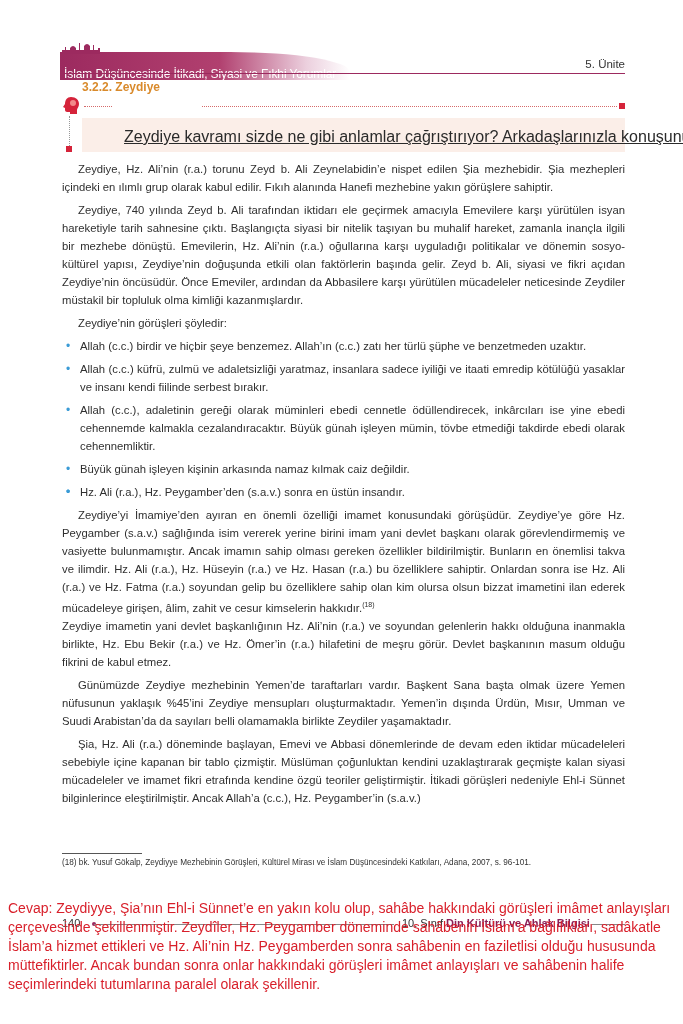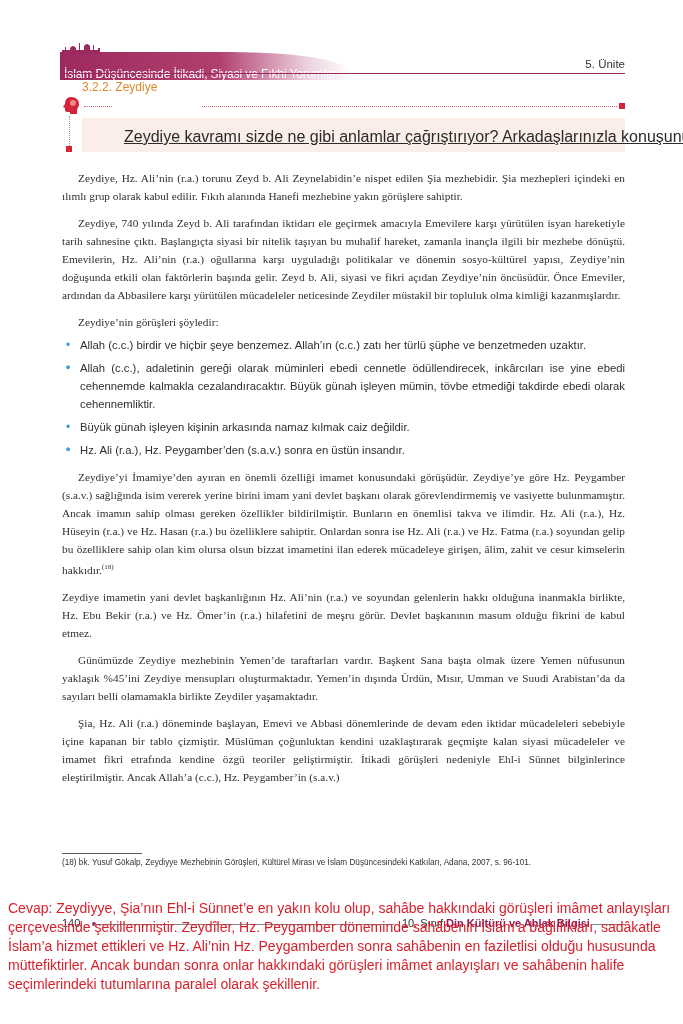--- a/index.html
+++ b/index.html
@@ -5,33 +5,33 @@
     html, body { margin: 0; padding: 0; background: #ffffff; }
     body { width: 683px; height: 1024px; position: relative; overflow: hidden; font-family: "Liberation Sans", sans-serif; color: #2a2a2a; }
     .header { position: absolute; left: 60px; top: 40px; width: 565px; height: 34px; }
     .banner { position: absolute; left: 0; top: 12px; width: 290px; height: 28px;
       background: linear-gradient(90deg, #9c2a5f 0%, #b1406f 55%, rgba(200,120,160,0.35) 85%, rgba(255,255,255,0) 100%);
       border-top-right-radius: 120px 20px; }
     .skyline { position: absolute; left: 2px; top: 0; width: 40px; height: 14px; }
     .banner-title { position: absolute; left: 4px; top: 15px; font-size: 12px; color: #ffffff; white-space: nowrap; letter-spacing: -0.1px; }
     .unit-label { position: absolute; right: 0; top: 18px; font-size: 11.5px; font-weight: normal; color: #333; }
     .header-rule { position: absolute; left: 0; right: 0; top: 33px; height: 1px; background: #9c2a5f; }
-    .section-title { position: absolute; left: 82px; top: 80px; font-size: 12px; font-weight: normal; color: #d98a2b; }
+    .section-title { position: absolute; left: 82px; top: 80px; font-size: 12px; font-weight: bold; color: #d98a2b; }
     .think-head { position: absolute; left: 62px; top: 96px; width: 563px; height: 20px; }
     .think-icon { position: absolute; left: 0; top: 0; width: 18px; height: 20px; }
     .think-dots-l { position: absolute; left: 22px; top: 10px; width: 28px; border-top: 1px dotted #d56a6a; }
     .think-label { position: absolute; left: 56px; top: 6px; font-size: 14px; font-weight: bold; color: #c8283a; margin-top: 24px; }
     .think-dots-r { position: absolute; left: 140px; right: 8px; top: 10px; border-top: 1px dotted #d56a6a; }
     .think-sq { position: absolute; right: 0; top: 7px; width: 6px; height: 6px; background: #d5233a; }
     .think-vline { position: absolute; left: 69px; top: 116px; height: 32px; border-left: 1px dotted #999; }
     .think-sq2 { position: absolute; left: 66px; top: 146px; width: 6px; height: 6px; background: #d5233a; }
     .think-box { position: absolute; left: 82px; top: 118px; width: 543px; height: 34px; background: #fbeee8; }
     .think-q { position: absolute; left: 42px; top: 10px; font-size: 16px; color: #2a2a2a; white-space: nowrap; text-decoration: underline; }
     .body-text { position: absolute; left: 62px; width: 563px; font-size: 11.3px; line-height: 18px; color: #2f2f2f; text-align: justify; }
-    .para { margin: 9px 0 5px 0; text-indent: 16px; font-family: Liberation Serif, serif; }
+    .para { margin: 0 0 5px 0; text-indent: 16px; }
     ul.views { list-style: none; margin: 0 0 5px 0; padding: 0; }
     ul.views li { position: relative; padding-left: 18px; margin-bottom: 5px; }
     ul.views li .bullet { position: absolute; left: 4px; top: 0; color: #3a9bd6; font-size: 12px; }
     sup { font-size: 7px; }
     .fn-rule { position: absolute; left: 62px; top: 853px; width: 80px; height: 1px; background: #555; }
     .footnote { position: absolute; left: 62px; top: 858px; font-size: 8.2px; color: #333; white-space: nowrap; }
     .footer { position: absolute; left: 62px; top: 916px; width: 563px; height: 16px; }
     .page-no { position: absolute; left: 0; top: 1px; font-size: 11px; color: #333; }
     .footer-line1 { position: absolute; left: 32px; top: 8px; width: 300px; height: 1px; background: #888; }
     .footer-dot { position: absolute; left: 30px; top: 6px; width: 4px; height: 4px; border-radius: 2px; background: #9c2a5f; }
@@ -71,21 +71,21 @@
 <div class="think-box">
   <span class="think-q">Zeydiye kavramı sizde ne gibi anlamlar çağrıştırıyor? Arkadaşlarınızla konuşunuz.</span>
 </div>
 
 <div class="body-text" style="top:160px;">
   <p class="para">Zeydiye, Hz. Ali’nin (r.a.) torunu Zeyd b. Ali Zeynelabidin’e nispet edilen Şia mezhebidir. Şia mezhepleri içindeki en ılımlı grup olarak kabul edilir. Fıkıh alanında Hanefi mezhebine yakın görüşlere sahiptir.</p>
   <p class="para">Zeydiye, 740 yılında Zeyd b. Ali tarafından iktidarı ele geçirmek amacıyla Emevilere karşı yürütülen isyan hareketiyle tarih sahnesine çıktı. Başlangıçta siyasi bir nitelik taşıyan bu muhalif hareket, zamanla inançla ilgili bir mezhebe dönüştü. Emevilerin, Hz. Ali’nin (r.a.) oğullarına karşı uyguladığı politikalar ve dönemin sosyo-kültürel yapısı, Zeydiye’nin doğuşunda etkili olan faktörlerin başında gelir. Zeyd b. Ali, siyasi ve fikri açıdan Zeydiye’nin öncüsüdür. Önce Emeviler, ardından da Abbasilere karşı yürütülen mücadeleler neticesinde Zeydiler müstakil bir topluluk olma kimliği kazanmışlardır.</p>
   <p class="para">Zeydiye’nin görüşleri şöyledir:</p>
   <ul class="views">
     <li><span class="bullet">•</span><span>Allah (c.c.) birdir ve hiçbir şeye benzemez. Allah’ın (c.c.) zatı her türlü şüphe ve benzetmeden uzaktır.</span></li>
-    <li><span class="bullet">•</span></li>
+    <li><span class="bullet">•</span><span>Allah (c.c.) küfrü, zulmü ve adaletsizliği yaratmaz, insanlara sadece iyiliği ve itaati emredip kötülüğü yasaklar ve insanı kendi fiilinde serbest bırakır.</span></li>
     <li><span class="bullet">•</span><span>Allah (c.c.), adaletinin gereği olarak müminleri ebedi cennetle ödüllendirecek, inkârcıları ise yine ebedi cehennemde kalmakla cezalandıracaktır. Büyük günah işleyen mümin, tövbe etmediği takdirde ebedi olarak cehennemliktir.</span></li>
     <li><span class="bullet">•</span><span>Büyük günah işleyen kişinin arkasında namaz kılmak caiz değildir.</span></li>
     <li><span class="bullet">•</span></li>
     <li><span class="bullet">•</span><span>Hz. Ali (r.a.), Hz. Peygamber’den (s.a.v.) sonra en üstün insandır.</span></li>
   </ul>
   <p class="para" style="margin-bottom:0;"><span>Zeydiye’yi İmamiye’den ayıran en önemli özelliği imamet konusundaki görüşüdür. Zeydiye’ye göre Hz. Peygamber (s.a.v.) sağlığında isim vererek yerine birini imam yani devlet başkanı olarak görevlendirmemiş ve vasiyette bulunmamıştır. Ancak imamın sahip olması gereken özellikler bildirilmiştir. Bunların en önemlisi takva ve ilimdir. Hz. Ali (r.a.), Hz. Hüseyin (r.a.) ve Hz. Hasan (r.a.) bu özelliklere sahiptir. Onlardan sonra ise Hz. Ali (r.a.) ve Hz. Fatma (r.a.) soyundan gelip bu özelliklere sahip olan kim olursa olsun bizzat imametini ilan ederek mücadeleye girişen, âlim, zahit ve cesur kimselerin hakkıdır.</span><sup>(18)</sup></p>
   <p class="para" style="text-indent:0;">Zeydiye imametin yani devlet başkanlığının Hz. Ali’nin (r.a.) ve soyundan gelenlerin hakkı olduğuna inanmakla birlikte, Hz. Ebu Bekir (r.a.) ve Hz. Ömer’in (r.a.) hilafetini de meşru görür. Devlet başkanının masum olduğu fikrini de kabul etmez.</p>
   <p class="para">Günümüzde Zeydiye mezhebinin Yemen’de taraftarları vardır. Başkent Sana başta olmak üzere Yemen nüfusunun yaklaşık %45’ini Zeydiye mensupları oluşturmaktadır. Yemen’in dışında Ürdün, Mısır, Umman ve Suudi Arabistan’da da sayıları belli olamamakla birlikte Zeydiler yaşamaktadır.</p>
   <p class="para">Şia, Hz. Ali (r.a.) döneminde başlayan, Emevi ve Abbasi dönemlerinde de devam eden iktidar mücadeleleri sebebiyle içine kapanan  bir tablo çizmiştir. Müslüman çoğunluktan kendini uzaklaştırarak geçmişte kalan siyasi mücadeleler ve imamet fikri etrafında kendine özgü teoriler geliştirmiştir. İtikadi görüşleri nedeniyle Ehl-i Sünnet bilginlerince eleştirilmiştir. Ancak Allah’a (c.c.), Hz. Peygamber’in (s.a.v.)</p>
 </div>

